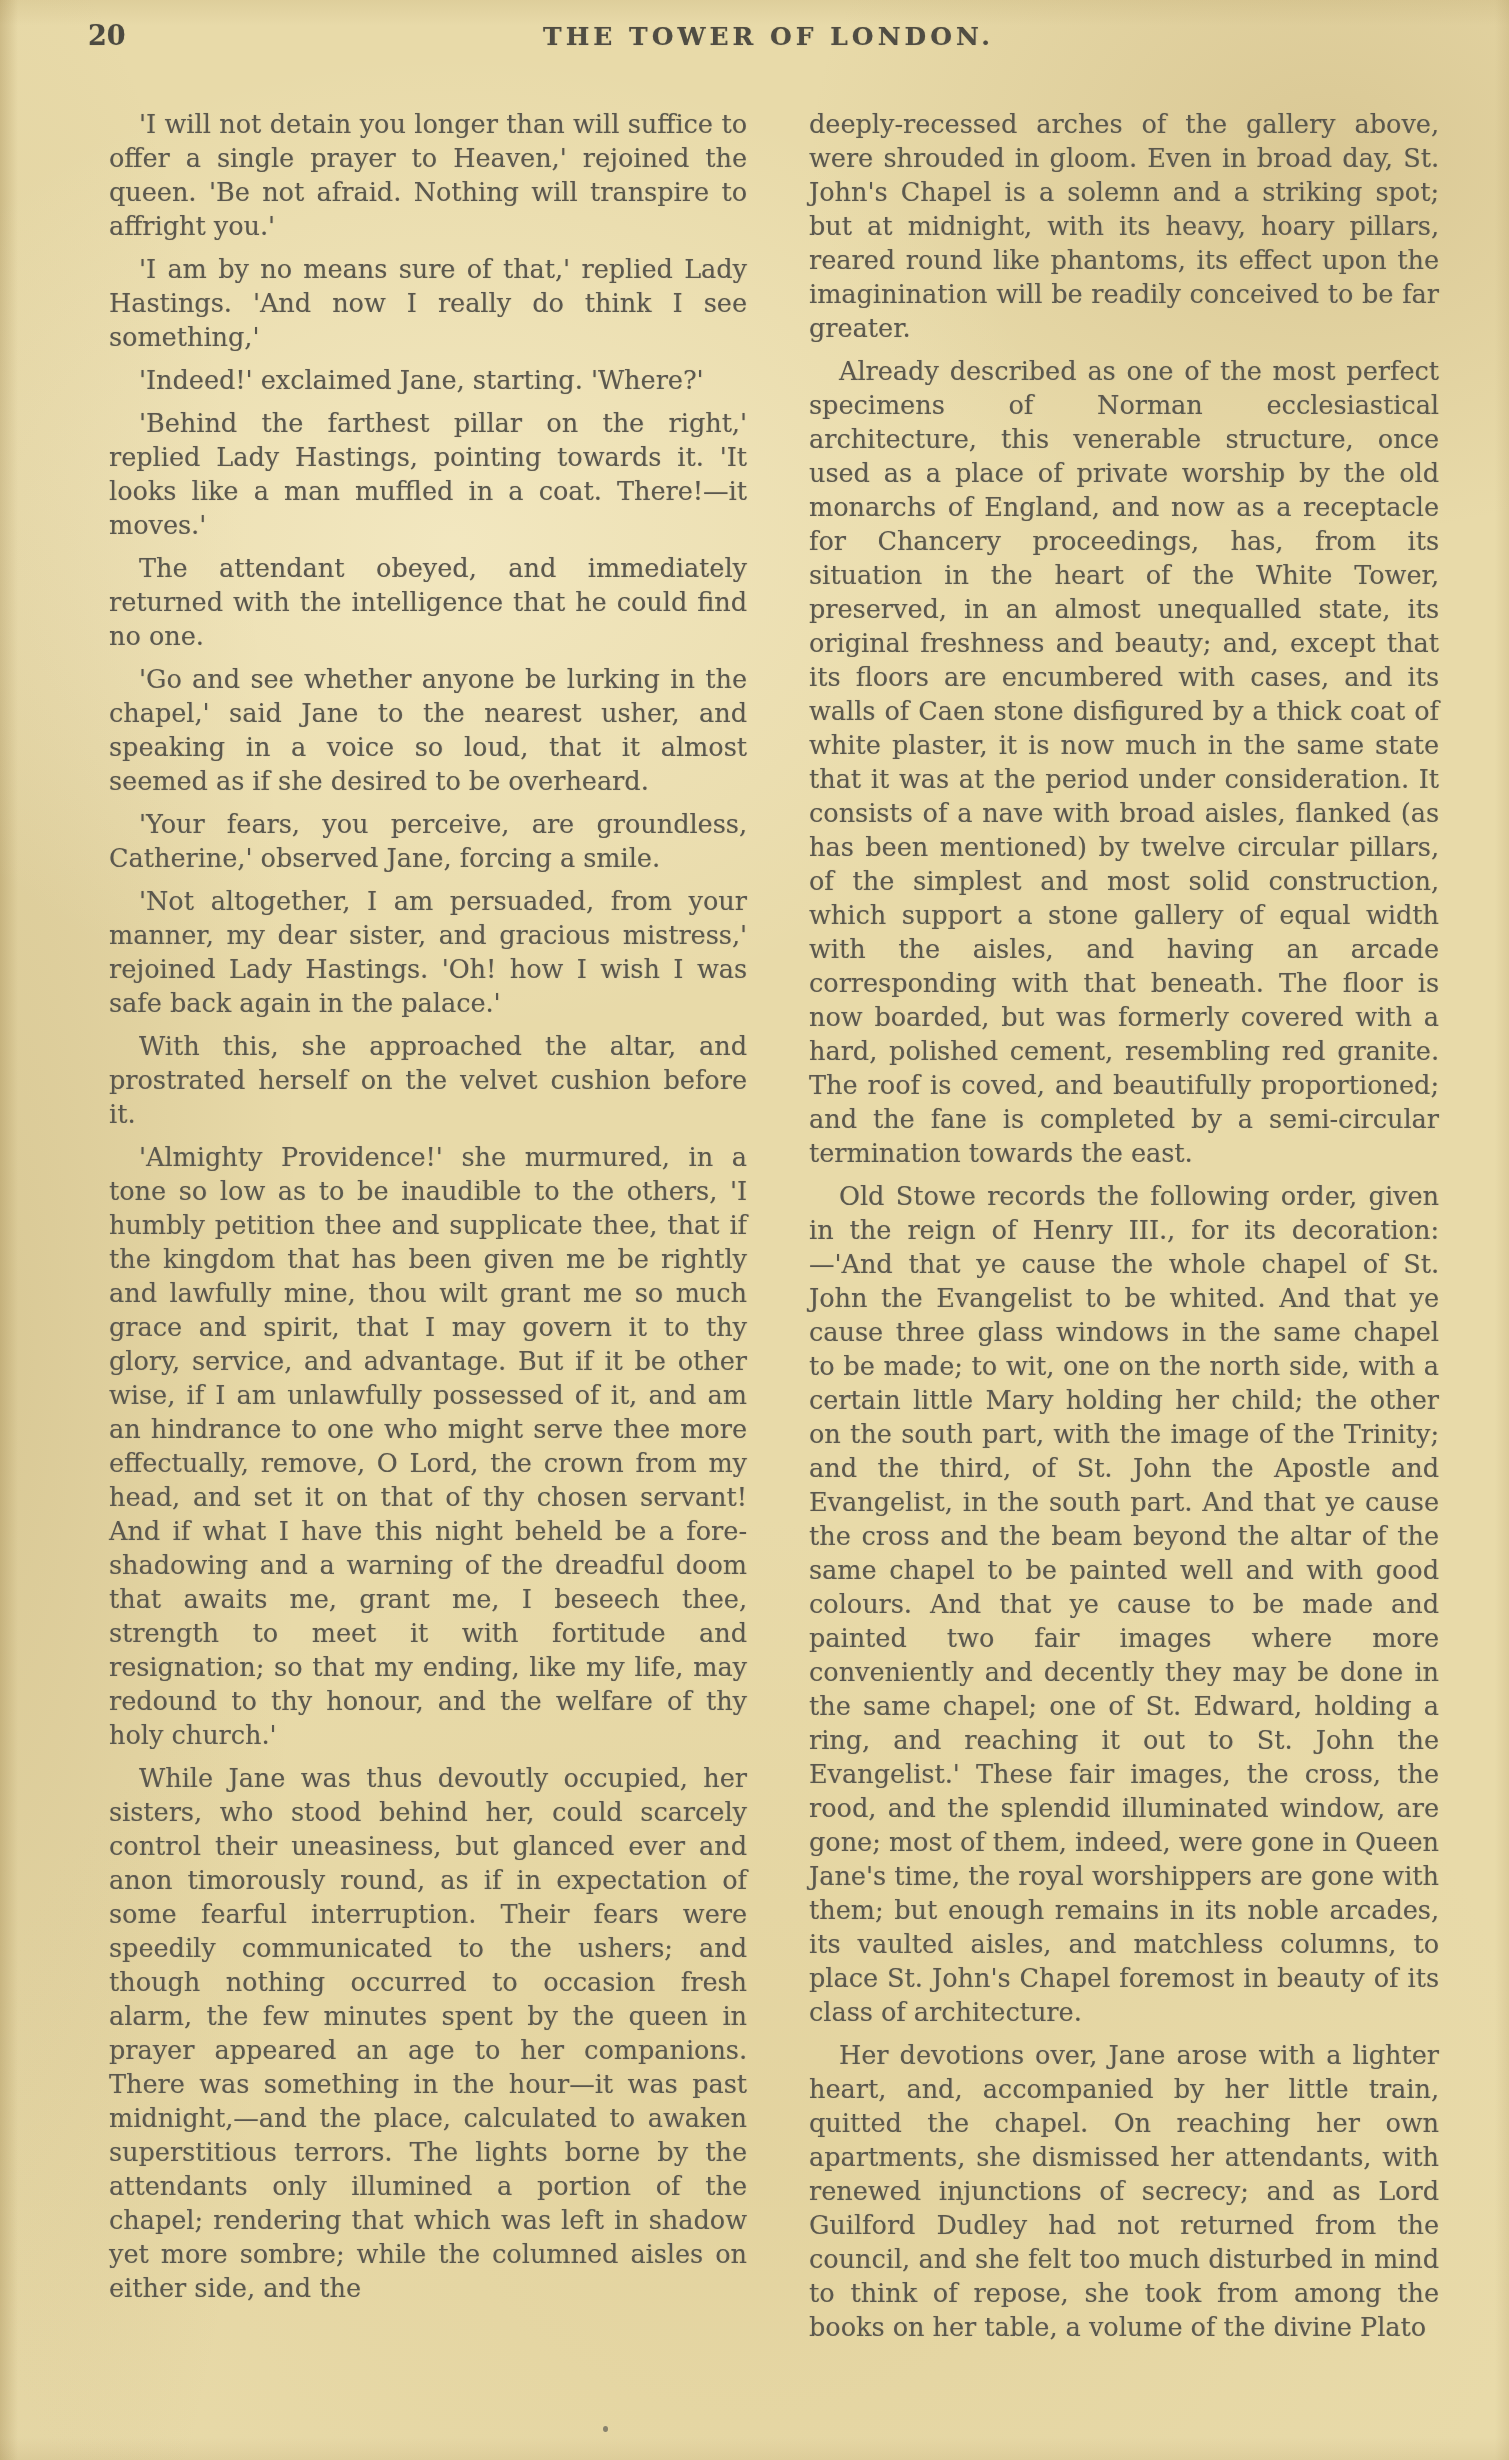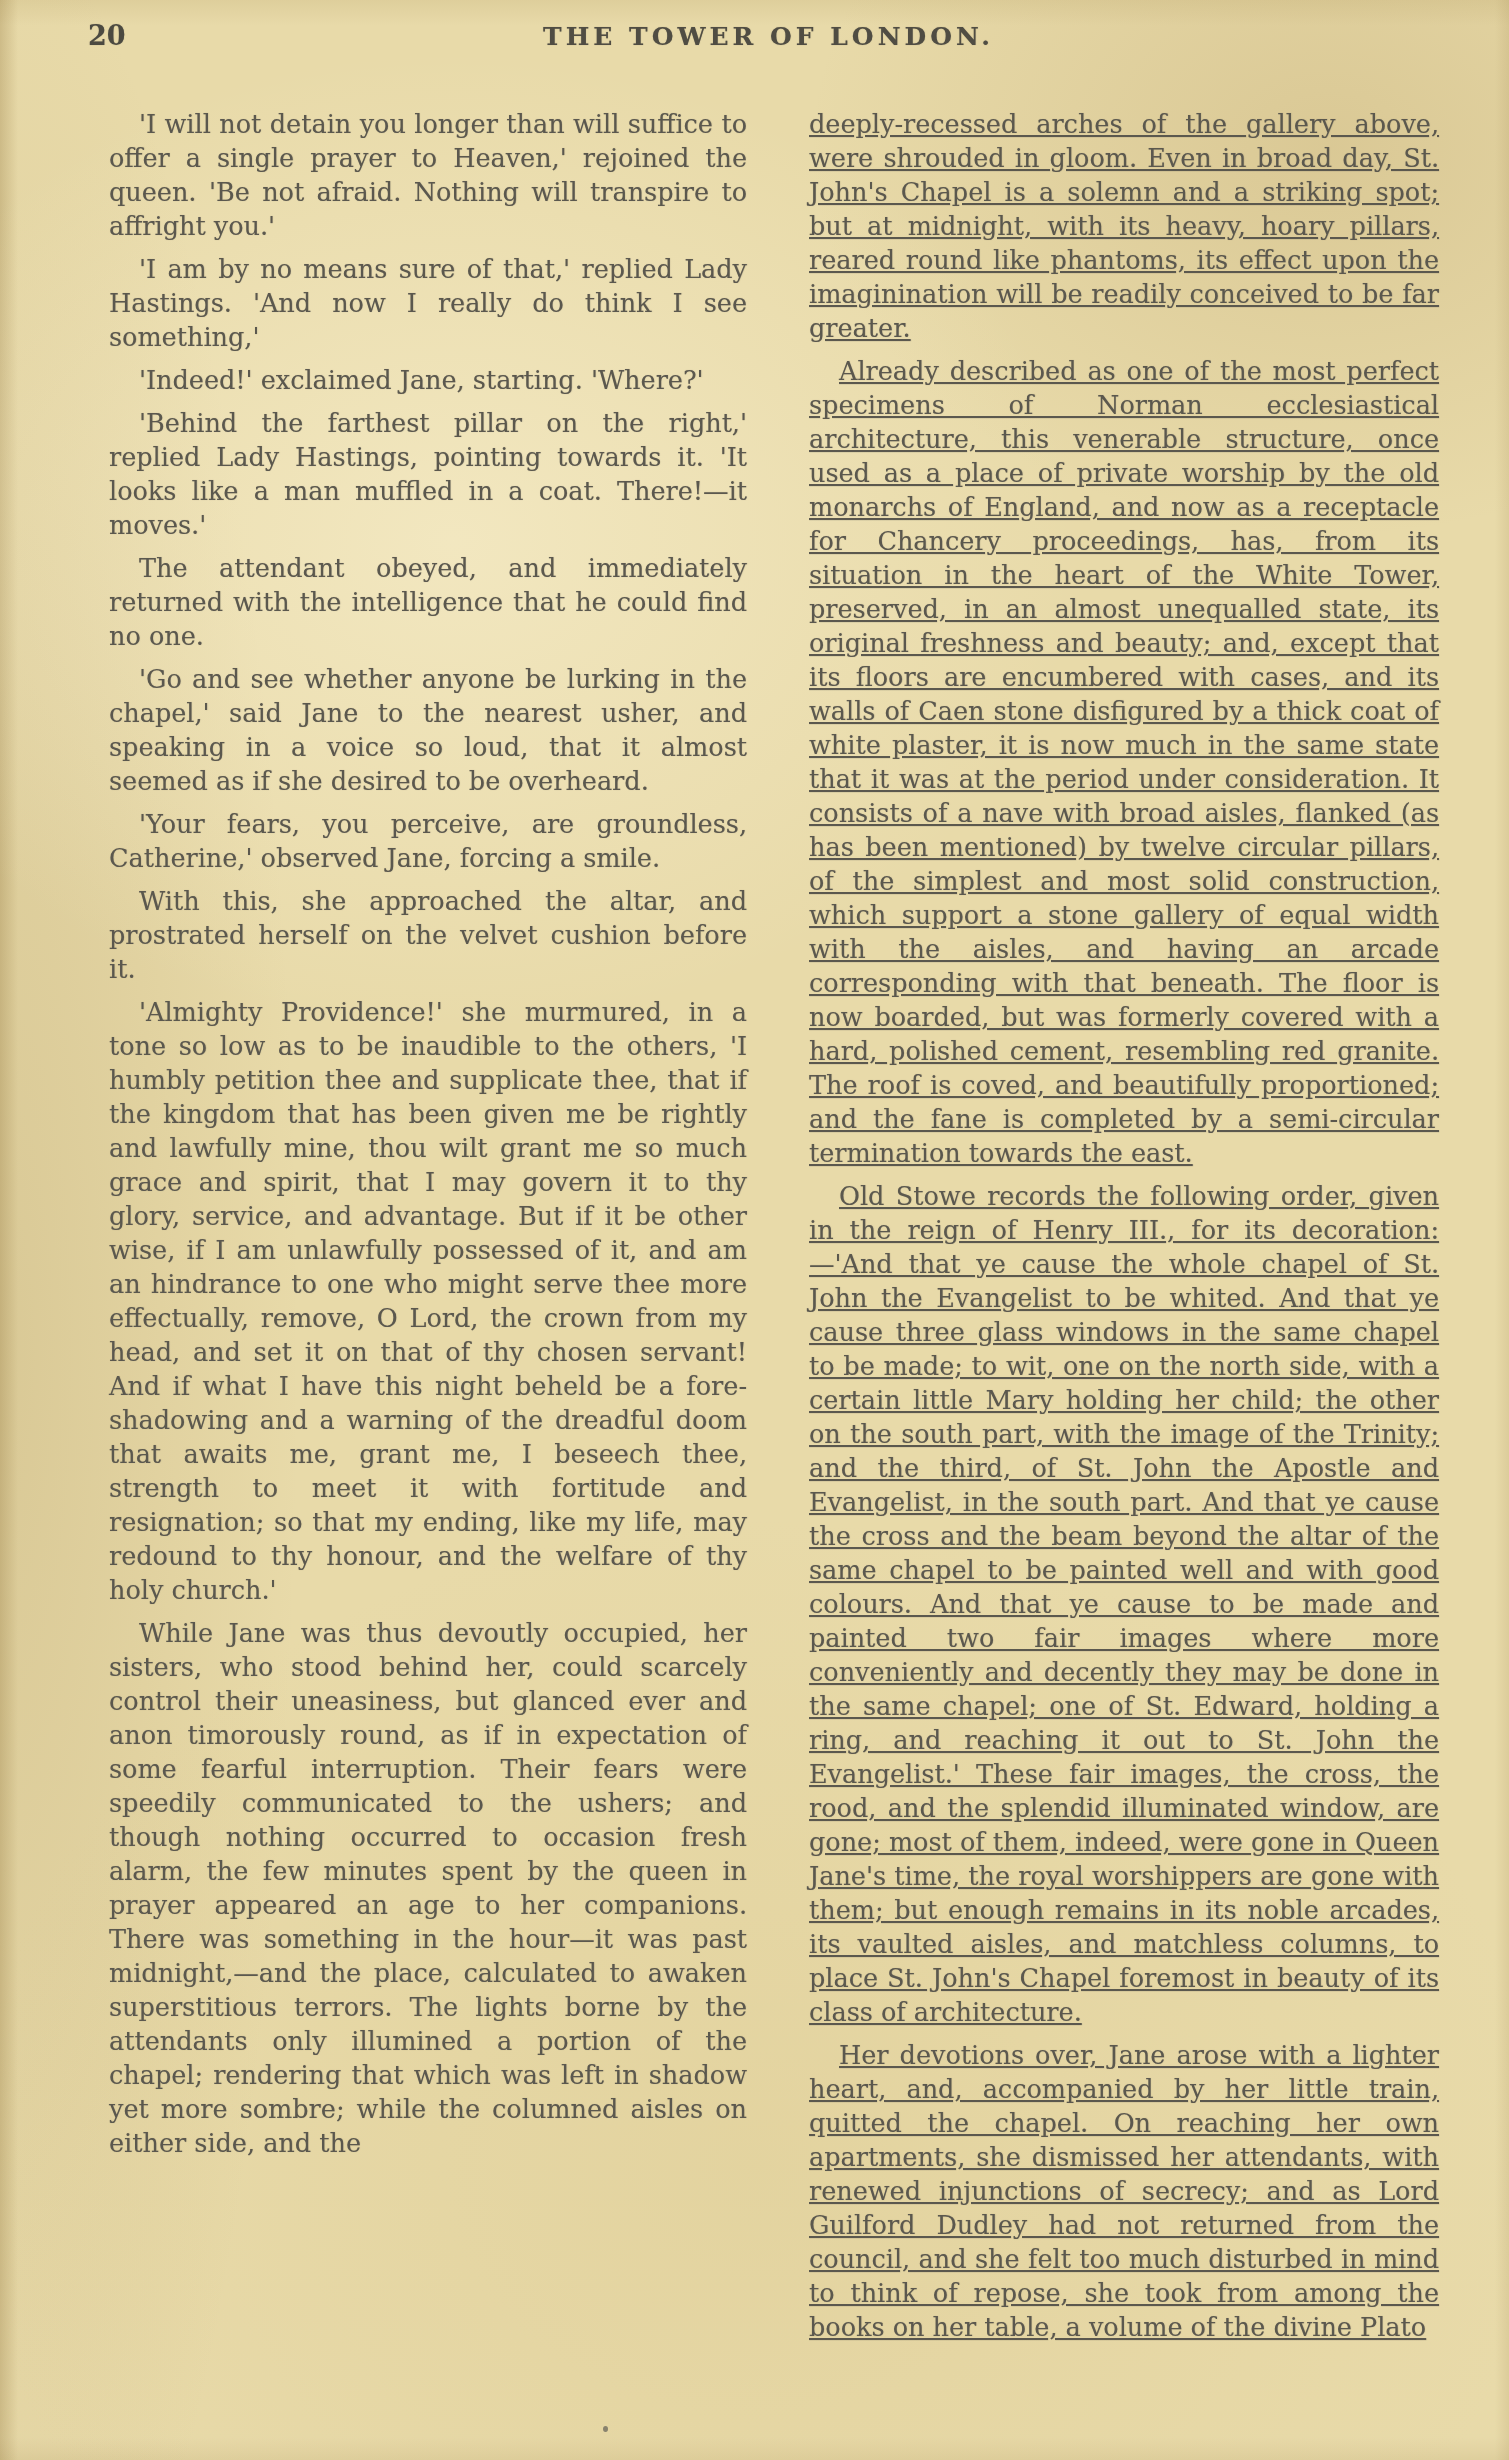--- a/index.html
+++ b/index.html
@@ -40,21 +40,21 @@
     position: absolute; top: 98px;
     height: 2352px;
     overflow: hidden;
     text-align: justify;
     font-size: 25.5px;
     line-height: 34px;
     color: #5b584e;
     text-shadow: 0.3px 0.3px 0.9px rgba(91,88,78,0.38);
   }
   .col-left  { left: 100px; width: 656px; }
-  .col-right { left: 800px; width: 648px; text-decoration: underline; }
+  .col-right { left: 800px; width: 648px; }
 
   .para { margin: 9px; text-indent: 30px; }
   .para.noindent { text-indent: 0; }
   .it { }
 
   .ink-dot {
     position: absolute; left: 603px; top: 2426px;
     width: 5px; height: 6px; border-radius: 50%;
     background: #6a675c; opacity: 0.75;
     filter: blur(0.4px);
@@ -68,20 +68,21 @@
   <div class="running-title">THE TOWER OF LONDON.</div>
 
   <div class="col col-left">
       <p class="para"><span>'I will not detain you longer than will suffice to offer a single prayer to Heaven,' rejoined the queen. 'Be not afraid. Nothing will transpire to affright you.'</span></p>
       <p class="para"><span>'I am by no means sure of that,' replied Lady Hastings. 'And now I really </span><span class="it">do</span><span> think I see something,'</span></p>
       <p class="para"><span>'Indeed!' exclaimed Jane, starting. 'Where?'</span></p>
       <p class="para"><span>'Behind the farthest pillar on the right,' replied Lady Hastings, pointing towards it. 'It looks like a man muffled in a coat. There!—it moves.'</span></p>
       <p class="para"><span>The attendant obeyed, and immediately returned with the intelligence that he could find no one.</span></p>
       <p class="para"><span>'Go and see whether anyone be lurking in the chapel,' said Jane to the nearest usher, and speaking in a voice so loud, that it almost seemed as if she desired to be overheard.</span></p>
       <p class="para"><span>'Your fears, you perceive, are groundless, Catherine,' observed Jane, forcing a smile.</span></p>
+      <p class="para"><span>'Not altogether, I am persuaded, from your manner, my dear sister, and gracious mistress,' rejoined Lady Hastings. 'Oh! how I wish I was safe back again in the palace.'</span></p>
       <p class="para"><span>With this, she approached the altar, and prostrated herself on the velvet cushion before it.</span></p>
       <p class="para"><span>'Almighty Providence!' she murmured, in a tone so low as to be inaudible to the others, 'I humbly petition thee and supplicate thee, that if the kingdom that has been given me be rightly and lawfully mine, thou wilt grant me so much grace and spirit, that I may govern it to thy glory, service, and advantage. But if it be other wise, if I am unlawfully possessed of it, and am an hindrance to one who might serve thee more effectually, remove, O Lord, the crown from my head, and set it on that of thy chosen servant! And if what I have this night beheld be a fore-shadowing and a warning of the dreadful doom that awaits me, grant me, I beseech thee, strength to meet it with fortitude and resignation; so that my ending, like my life, may redound to thy honour, and the welfare of thy holy church.'</span></p>
       <p class="para"><span>While Jane was thus devoutly occupied, her sisters, who stood behind her, could scarcely control their uneasiness, but glanced ever and anon timorously round, as if in expectation of some fearful interruption. Their fears were speedily communicated to the ushers; and though nothing occurred to occasion fresh alarm, the few minutes spent by the queen in prayer appeared an age to her companions. There was something in the hour—it was past midnight,—and the place, calculated to awaken superstitious terrors. The lights borne by the attendants only illumined a portion of the chapel; rendering that which was left in shadow yet more sombre; while the columned aisles on either side, and the</span></p>
     </div>
   <div class="col col-right">
       <p class="para noindent"><span>deeply-recessed arches of the gallery above, were shrouded in gloom. Even in broad day, St. John's Chapel is a solemn and a striking spot; but at midnight, with its heavy, hoary pillars, reared round like phantoms, its effect upon the imaginination will be readily conceived to be far greater.</span></p>
       <p class="para"><span>Already described as one of the most perfect specimens of Norman ecclesiastical architecture, this venerable structure, once used as a place of private worship by the old monarchs of England, and now as a receptacle for Chancery proceedings, has, from its situation in the heart of the White Tower, preserved, in an almost unequalled state, its original freshness and beauty; and, except that its floors are encumbered with cases, and its walls of Caen stone disfigured by a thick coat of white plaster, it is now much in the same state that it was at the period under consideration. It consists of a nave with broad aisles, flanked (as has been mentioned) by twelve circular pillars, of the simplest and most solid construction, which support a stone gallery of equal width with the aisles, and having an arcade corresponding with that beneath. The floor is now boarded, but was formerly covered with a hard, polished cement, resembling red granite. The roof is coved, and beautifully proportioned; and the fane is completed by a semi-circular termination towards the east.</span></p>
       <p class="para"><span>Old Stowe records the following order, given in the reign of Henry III., for its decoration:—'And that ye cause the whole chapel of St. John the Evangelist to be whited. And that ye cause three glass windows in the same chapel to be made; to wit, one on the north side, with a certain little Mary holding her child; the other on the south part, with the image of the Trinity; and the third, of St. John the Apostle and Evangelist, in the south part. And that ye cause the cross and the beam beyond the altar of the same chapel to be painted well and with good colours. And that ye cause to be made and painted two fair images where more conveniently and decently they may be done in the same chapel; one of St. Edward, holding a ring, and reaching it out to St. John the Evangelist.' These fair images, the cross, the rood, and the splendid illuminated window, are gone; most of them, indeed, were gone in Queen Jane's time, the royal worshippers are gone with them; but enough remains in its noble arcades, its vaulted aisles, and matchless columns, to place St. John's Chapel foremost in beauty of its class of architecture.</span></p>
       <p class="para"><span>Her devotions over, Jane arose with a lighter heart, and, accompanied by her little train, quitted the chapel. On reaching her own apartments, she dismissed her attendants, with renewed injunctions of secrecy; and as Lord Guilford Dudley had not returned from the council, and she felt too much disturbed in mind to think of repose, she took from among the books on her table, a volume of the divine Plato</span></p>
     </div>

